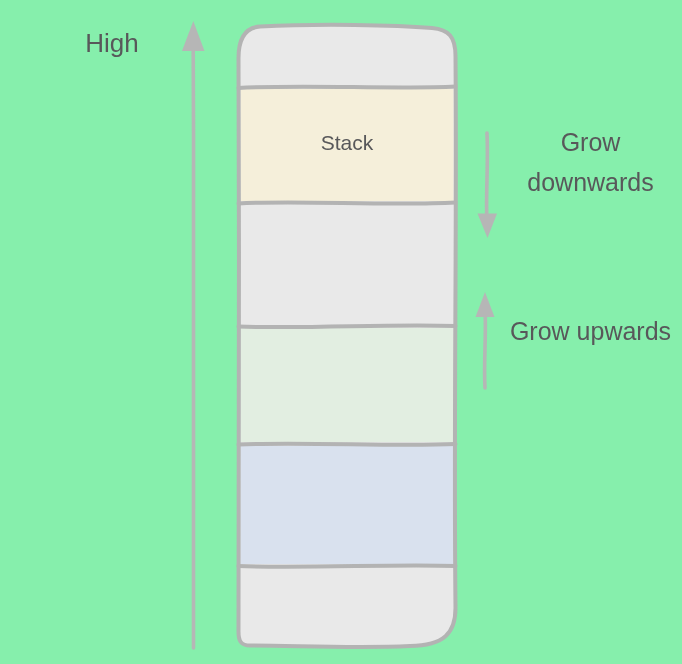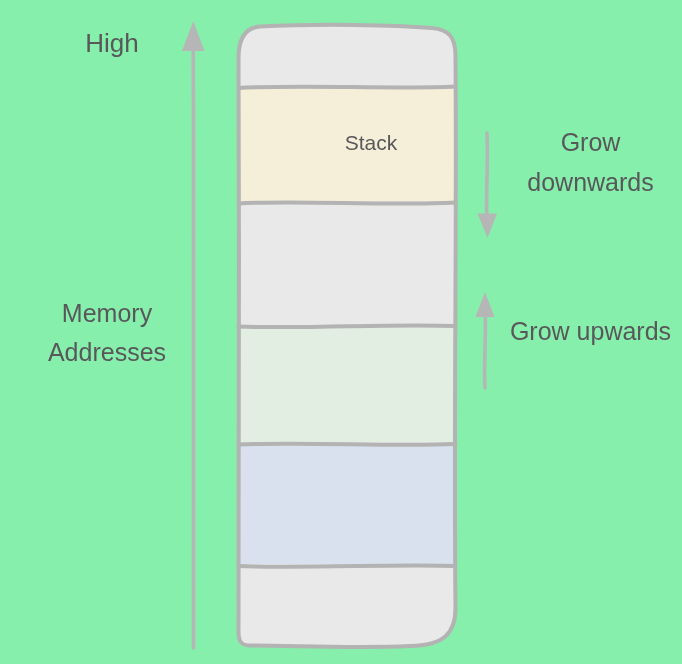--- a/index.html
+++ b/index.html
@@ -39,21 +39,21 @@
     font-size: 21px;
     line-height: 24px;
   }
   .growth-label {
     font-size: 25px;
     line-height: 40px;
   }
   #label-high   { left: 52px;  top: 27px;  width: 120px; }
   #label-memory { left: 32px;  top: 294px; width: 150px; }
   #label-low    { left: 39px;  top: 589px; width: 120px; }
-  #label-stack  { left: 238px; top: 131px; width: 218px; padding-left: 24px; }
+  #label-stack  { left: 238px; top: 131px; width: 218px; }
   #label-heap   { left: 238px; top: 373px; width: 218px; }
   #label-static { left: 238px; top: 495px; width: 218px; }
   #label-grow-down { left: 503px; top: 122px; width: 175px; }
   #label-grow-up   { left: 503px; top: 312px; width: 175px; line-height: 38px; }
 </style>
 </head>
 <body>
 
 <div id="canvas">
 
@@ -102,21 +102,20 @@
     </g>
 
     <g>
       <path d="M 485,388 C 483.5,362 486.5,335 485,309" fill="none" stroke-width="3.6" stroke-linecap="round" stroke="#b6b6b6"></path>
       <polygon points="485,292 475.5,317 494.5,317" fill="#b6b6b6"></polygon>
     </g>
   </svg>
 
   <div id="label-high" class="label axis-label">High</div>
 
-  <div id="label-memory" class="label axis-label-multi">Memory Addresses</div>
 
 
   <div id="label-stack" class="label segment-label">Stack</div>
 
 
 
   <div id="label-grow-down" class="label growth-label">Grow downwards</div>
 
   <div id="label-grow-up" class="label growth-label">Grow upwards</div>
 

